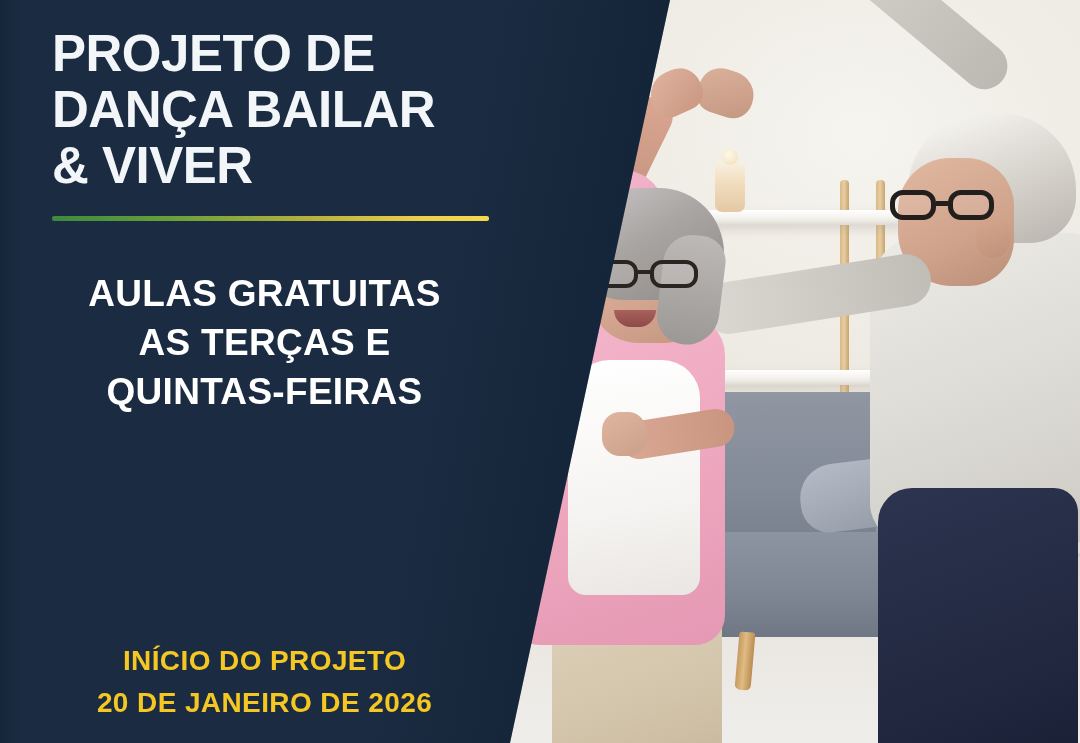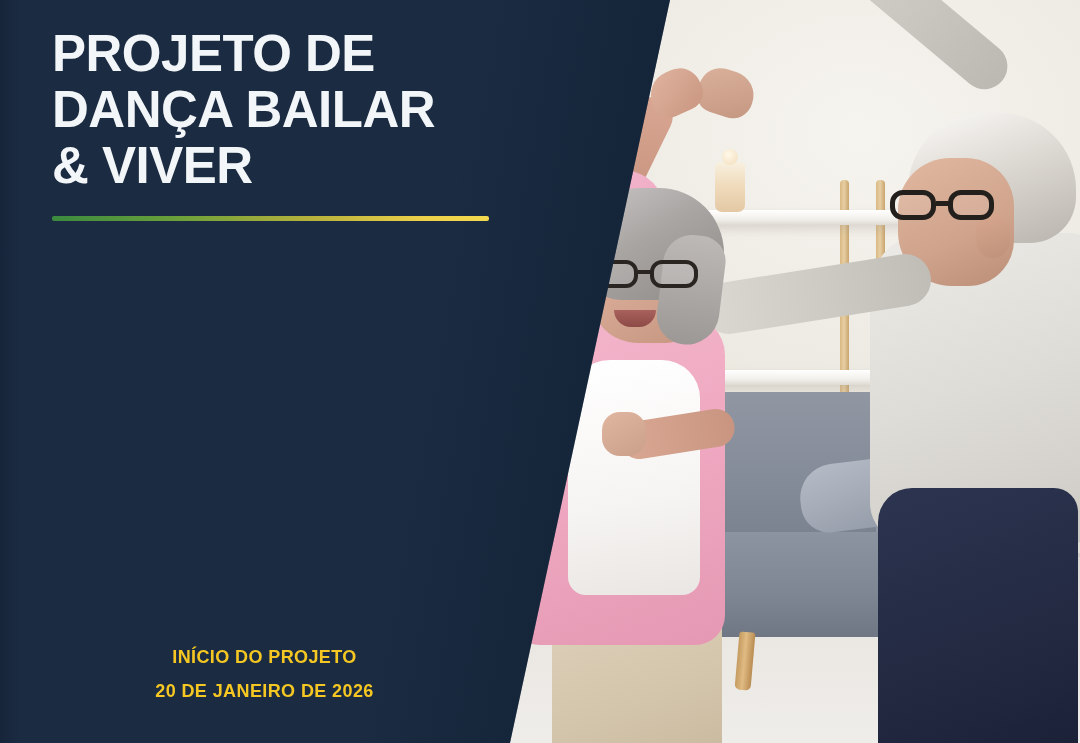--- a/index.html
+++ b/index.html
@@ -337,22 +337,22 @@
     white-space: pre-line;
   }
 
   .footer-note {
     position: absolute;
     left: 52px;
     top: 640px;
     width: 425px;
     text-align: center;
     color: #f5c722;
-    font-size: 18px;
-    line-height: 34px;
+    font-size: 28px;
+    line-height: 42px;
     font-weight: bold;
     letter-spacing: 0.4px;
     white-space: pre-line;
   }
 </style>
 </head>
 <body>
 
 <div class="poster">
 
@@ -433,18 +433,21 @@
 
   <div class="panel">
 
     <h1 class="title">PROJETO DE
 DANÇA BAILAR
 &amp; VIVER</h1>
 
     <div class="divider"></div>
 
 
+    <h2 class="headline">AULAS GRATUITAS
+AS TERÇAS E
+QUINTAS-FEIRAS</h2>
   </div>
 
   <div class="footer-note">INÍCIO DO PROJETO
 20 DE JANEIRO DE 2026</div>
 
 </div>
 
 </body></html>

